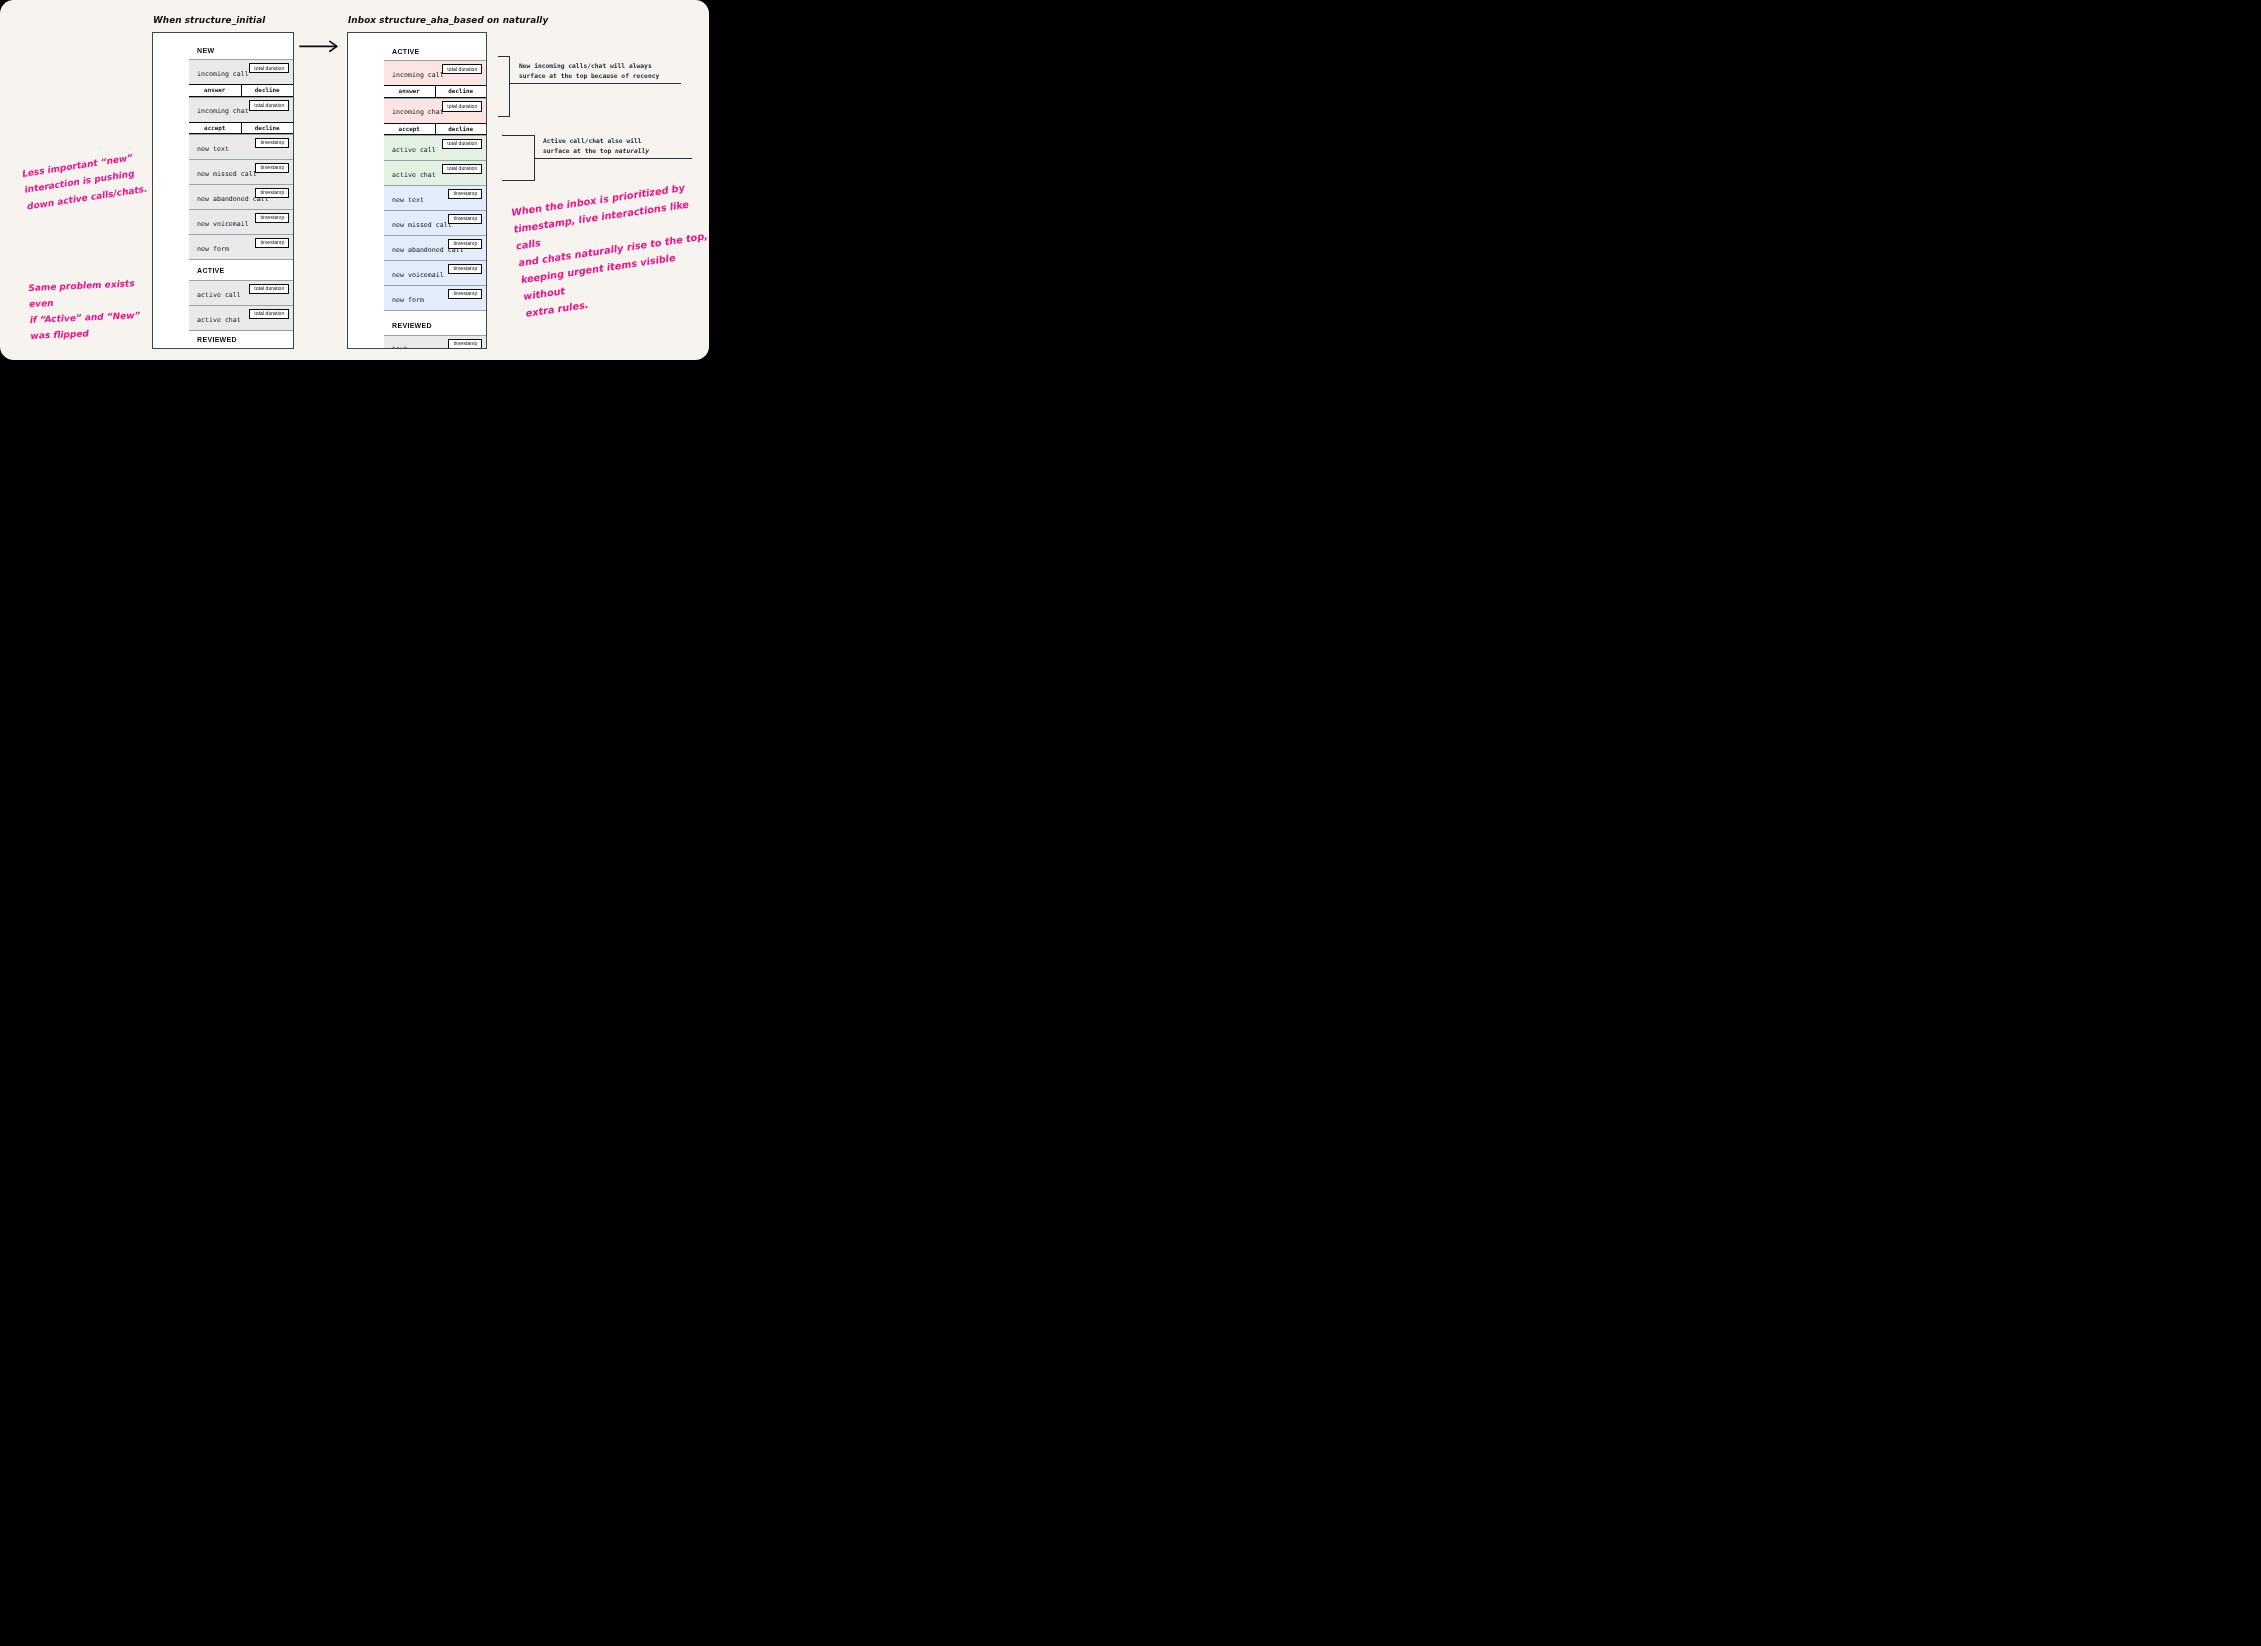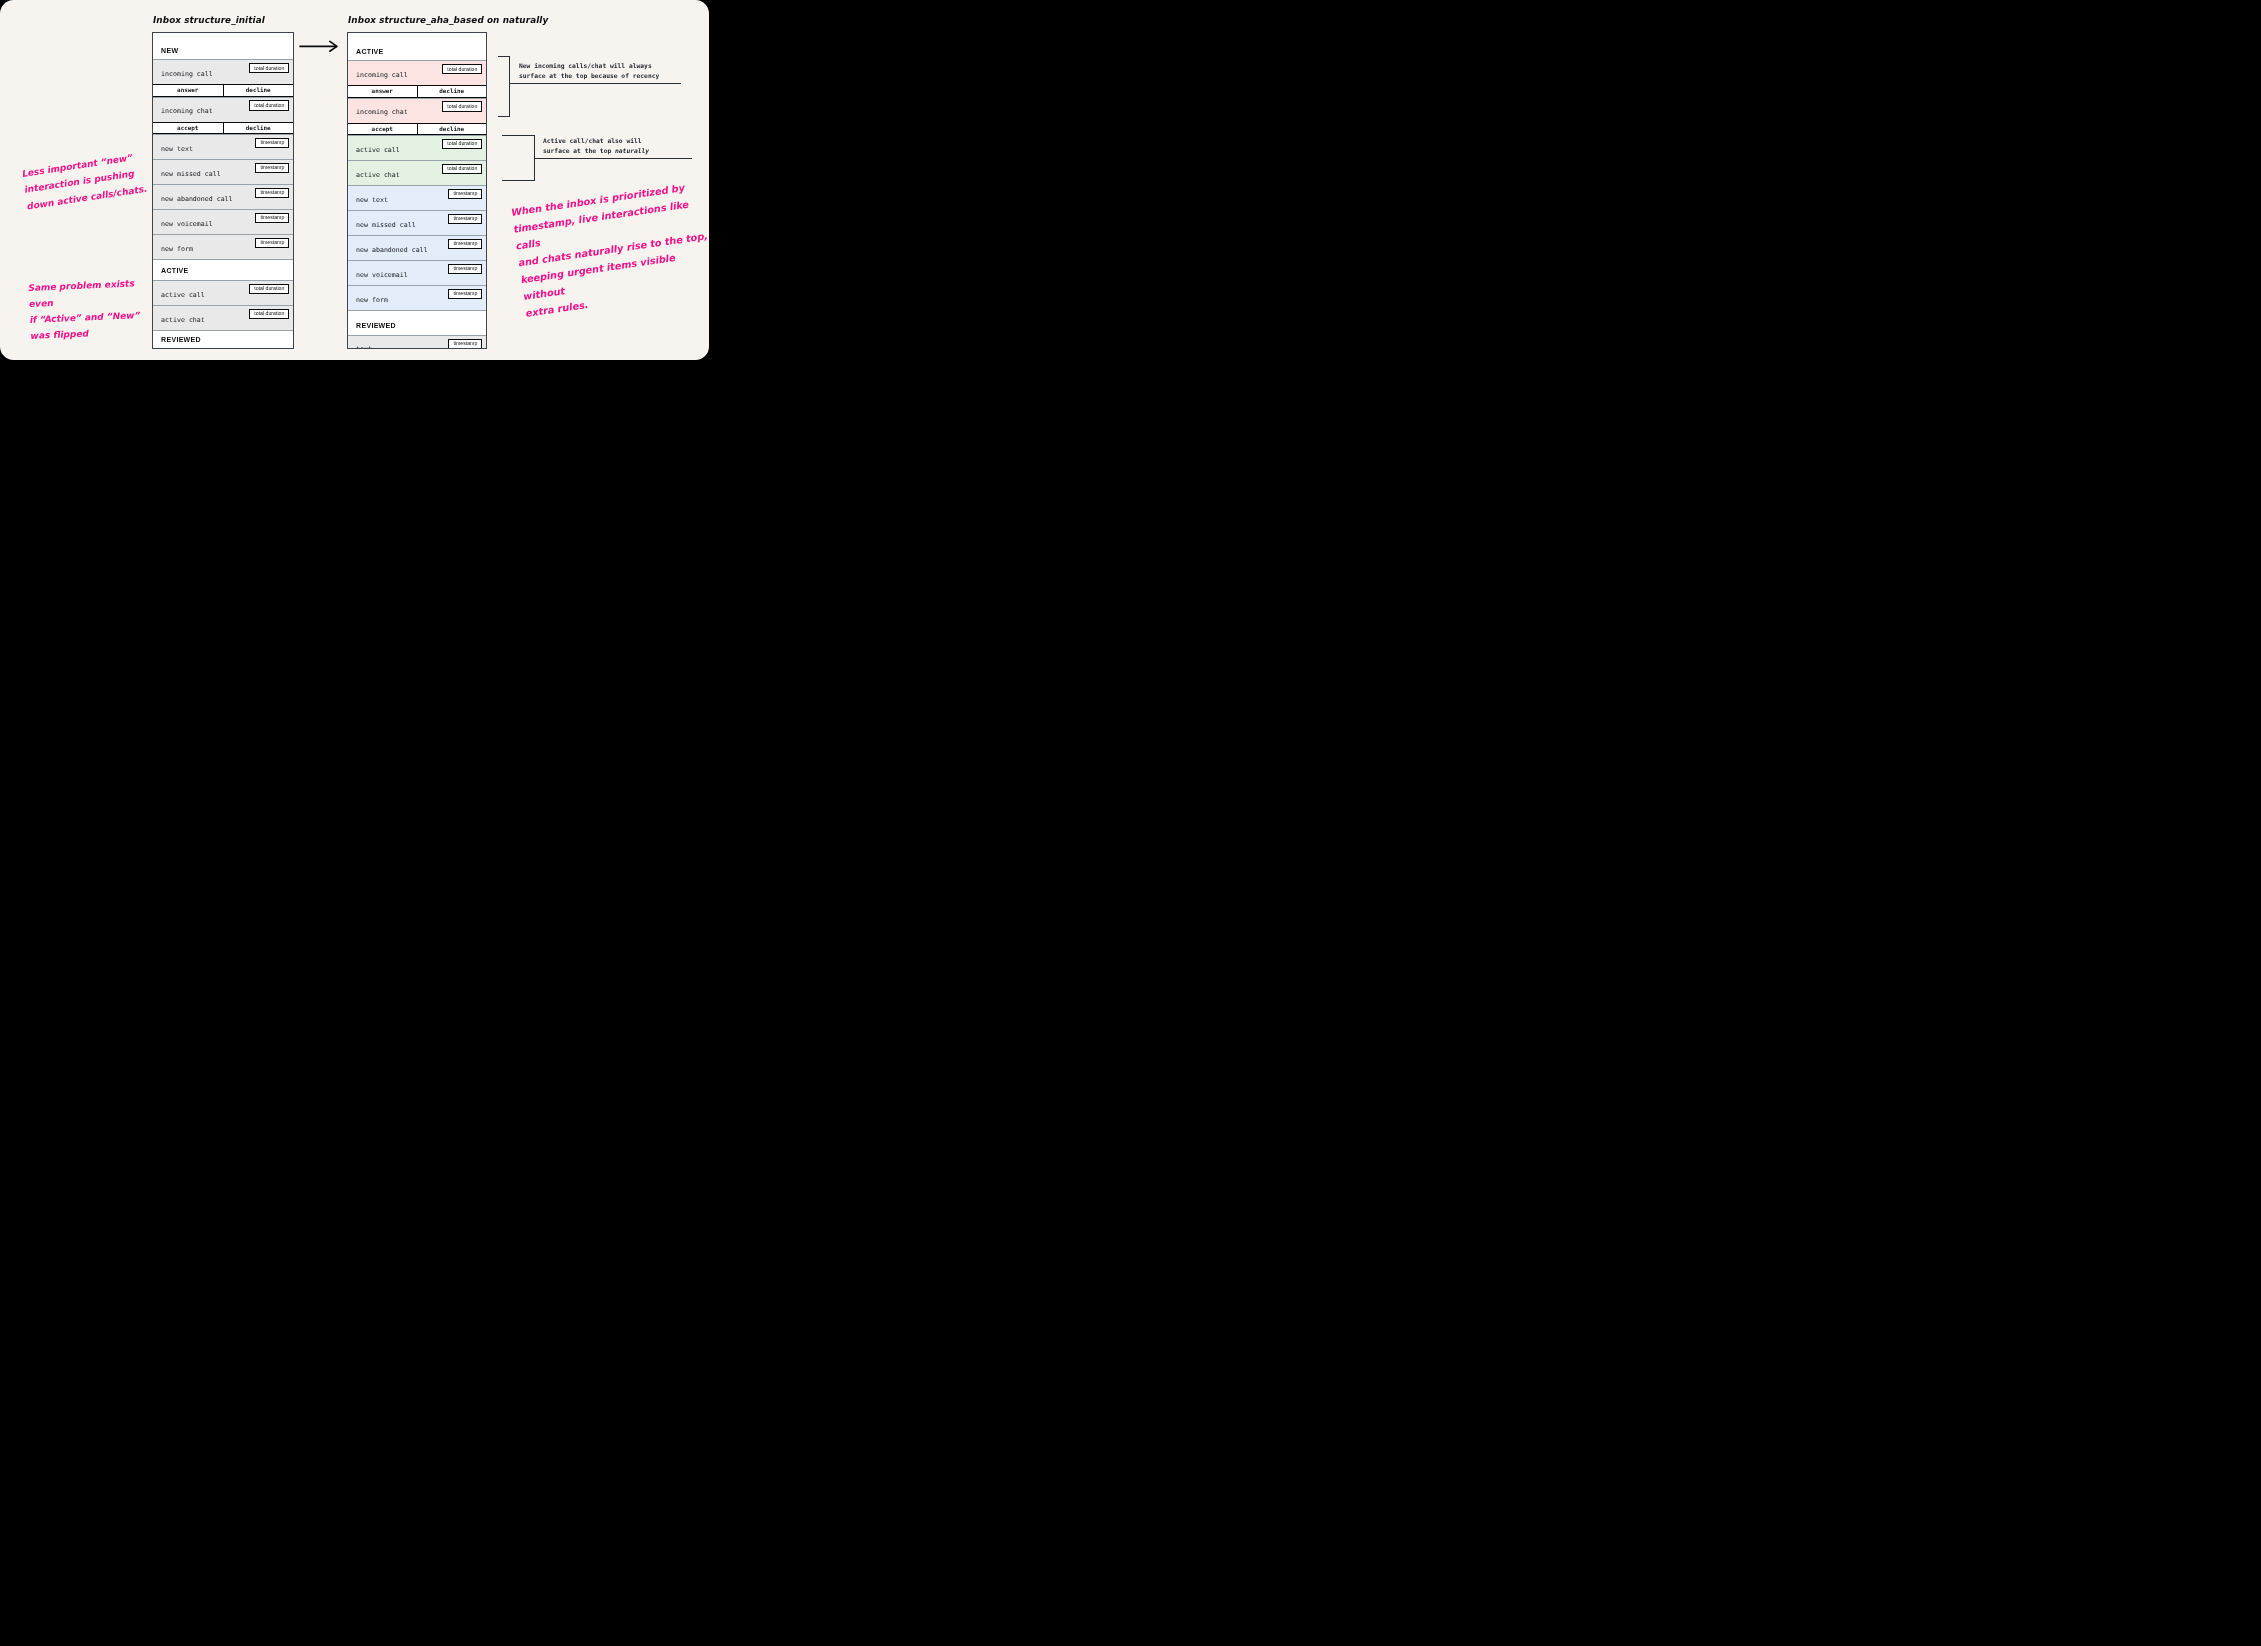--- a/index.html
+++ b/index.html
@@ -1,19 +1,19 @@
 <!DOCTYPE html>
 <html style="font-size:7.2px"><head>
 <meta charset="utf-8">
 <style>
   html,body{margin:0;padding:0;background:#000;}
   .stage{position:relative;width:709px;height:360px;background:#f7f4f0;border-radius:13.6px;overflow:hidden;
          font-family:"Liberation Sans",sans-serif;}
   .title{position:absolute;font:italic 700 8.8px "DejaVu Sans",sans-serif;color:#0d0d0d;letter-spacing:0.1px;white-space:nowrap;}
-  .inbox-table{position:absolute;border:0.9px solid #3d4450;background:#fff;overflow:hidden;box-sizing:border-box;}
+  .inbox-table{position:absolute;border:0.9px solid #3d4450;background:#fff;overflow:hidden;box-sizing:border-box;padding-left:36px;}
   .row{position:relative;box-sizing:border-box;background:#fff;border-top:0.9px solid #99a1a9;}
   .row:first-child{border-top:none;}
   .row.actions{display:flex;border-top:0.9px solid #0b0b0b;border-bottom:0.9px solid #0b0b0b;background:#fff;}
   .row.actions .cell{flex:1;display:flex;align-items:center;justify-content:center;
       font:700 5.9px "DejaVu Sans Mono","Liberation Mono",monospace;color:#101316;background:#fff;}
   .row.actions .cell + .cell{border-left:1.1px solid #0b0b0b;}
   .row .lbl{position:absolute;left:8.1px;font:500 6.6px "DejaVu Sans Mono","Liberation Mono",monospace;color:#14171b;white-space:nowrap;}
   .row.item .lbl{top:calc(50% - 2.3px);}
   .row.item.clipped .lbl{top:9px;}
   .row.header .lbl{bottom:5.4px;font:700 7px "Liberation Sans",sans-serif;letter-spacing:0.3px;color:#0c0e10;}
@@ -26,21 +26,21 @@
   .pink{position:absolute;color:#f0128a;font:italic 600 9px "DejaVu Sans",sans-serif;line-height:16.3px;white-space:pre-line;}
   .bracket{position:absolute;border-top:0.9px solid #2a2f36;border-right:0.9px solid #2a2f36;border-bottom:0.9px solid #2a2f36;box-sizing:border-box;}
   .hline{position:absolute;height:0.9px;background:#2a2f36;}
   .arrow-svg{position:absolute;}
 </style>
 </head>
 <body>
 
 <div class="stage">
 
-  <div class="title" style="left:153px;top:14.5px;">Inbox structure_initial</div>
+  <div class="title" style="left:153px;top:14.5px;">When structure_initial</div>
   <div class="title" style="left:348px;top:14.5px;">Inbox structure_aha_based on naturally</div>
 
   <svg class="arrow-svg" style="left:298px;top:40px;" width="43" height="12.7" viewBox="0 0 96 28">
     <line x1="3" y1="14" x2="86" y2="14" stroke="#0b0b0b" stroke-width="3.6"></line>
     <polyline points="71,3 87,14 71,25" fill="none" stroke="#0b0b0b" stroke-width="3.6" stroke-linecap="round" stroke-linejoin="round"></polyline>
   </svg>
 
   <div class="inbox-table" style="left:152px;top:32px;width:142px;height:317px;">
       <div class="row header" style="height: 26px;">
         <span class="lbl">NEW</span>

